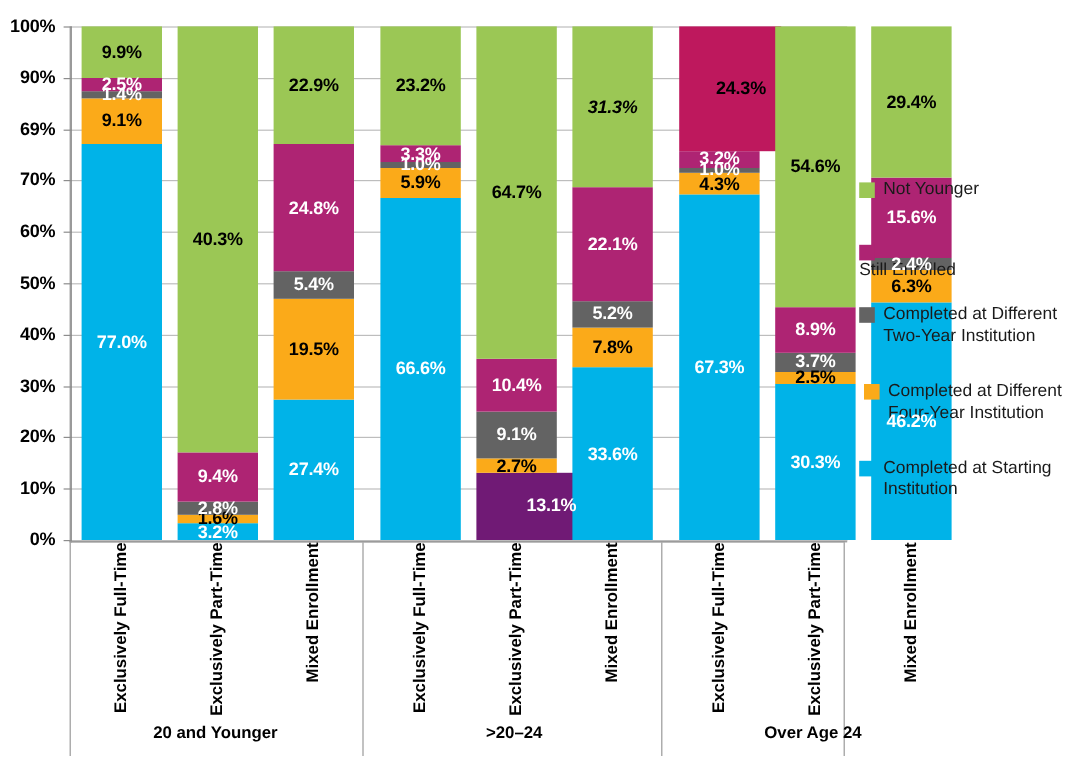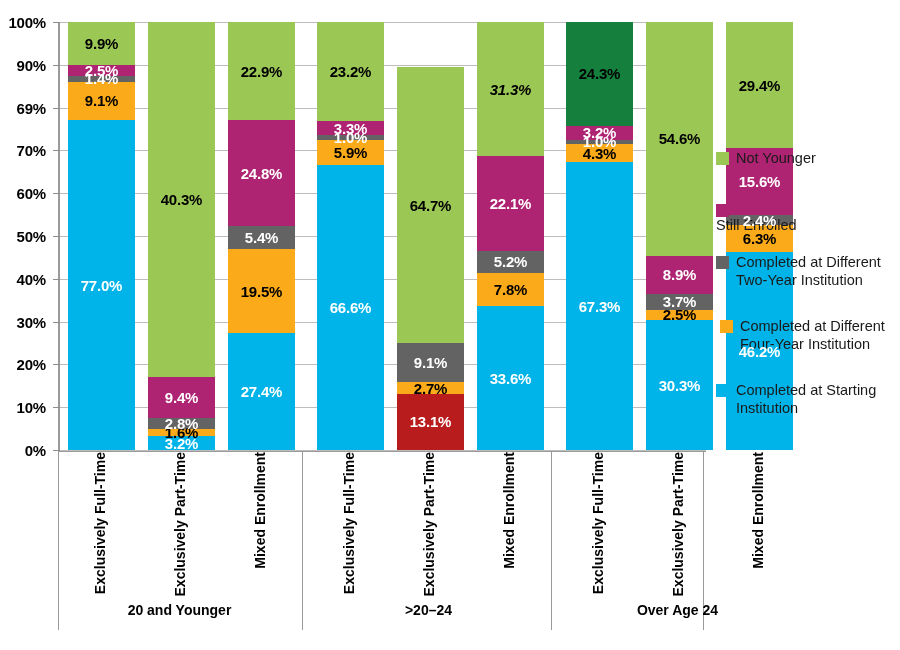--- a/index.html
+++ b/index.html
@@ -306,28 +306,31 @@
             <span class="seg-label lbl-light">1.0%</span>
           </div>
           <div class="seg" style="background: rgb(174, 36, 115); height: 3.3%;">
             <span class="seg-label lbl-light">3.3%</span>
           </div>
           <div class="seg" style="background: rgb(155, 199, 85); height: 23.2%;">
             <span class="seg-label lbl-dark">23.2%</span>
           </div>
         </div>
         <div class="bar" style="left: 337px; width: 67px;">
-          <div class="seg" style="background: #b91c1c; height: 13.1%;">
+          <div class="seg" style="background: #701a75; height: 13.1%; padding-left: 29px;">
             <span class="seg-label lbl-light">13.1%</span>
           </div>
           <div class="seg" style="background: rgb(251, 170, 25); height: 2.7%;">
             <span class="seg-label lbl-dark">2.7%</span>
           </div>
           <div class="seg" style="background: rgb(99, 99, 99); height: 9.1%;">
             <span class="seg-label lbl-light">9.1%</span>
+          </div>
+          <div class="seg" style="background: rgb(174, 36, 115); height: 10.4%;">
+            <span class="seg-label lbl-light">10.4%</span>
           </div>
           <div class="seg" style="background: rgb(155, 199, 85); height: 64.7%;">
             <span class="seg-label lbl-dark">64.7%</span>
           </div>
         </div>
         <div class="bar" style="left: 417px; width: 67px;">
           <div class="seg" style="background: rgb(0, 179, 232); height: 33.6%;">
             <span class="seg-label lbl-light">33.6%</span>
           </div>
           <div class="seg" style="background: rgb(251, 170, 25); height: 7.8%;">
@@ -349,21 +352,21 @@
           </div>
           <div class="seg" style="background: rgb(251, 170, 25); height: 4.3%;">
             <span class="seg-label lbl-dark">4.3%</span>
           </div>
           <div class="seg" style="background: rgb(99, 99, 99); height: 1%;">
             <span class="seg-label lbl-light">1.0%</span>
           </div>
           <div class="seg" style="background: rgb(174, 36, 115); height: 3.2%;">
             <span class="seg-label lbl-light">3.2%</span>
           </div>
-          <div class="seg" style="background: #15803d; height: 24.3%;">
+          <div class="seg" style="background: #be185d; height: 24.3%; padding-left: 18px;">
             <span class="seg-label lbl-dark">24.3%</span>
           </div>
         </div>
         <div class="bar" style="left: 586px; width: 67px;">
           <div class="seg" style="background: rgb(0, 179, 232); height: 30.3%;">
             <span class="seg-label lbl-light">30.3%</span>
           </div>
           <div class="seg" style="background: rgb(251, 170, 25); height: 2.5%;">
             <span class="seg-label lbl-dark">2.5%</span>
           </div>

